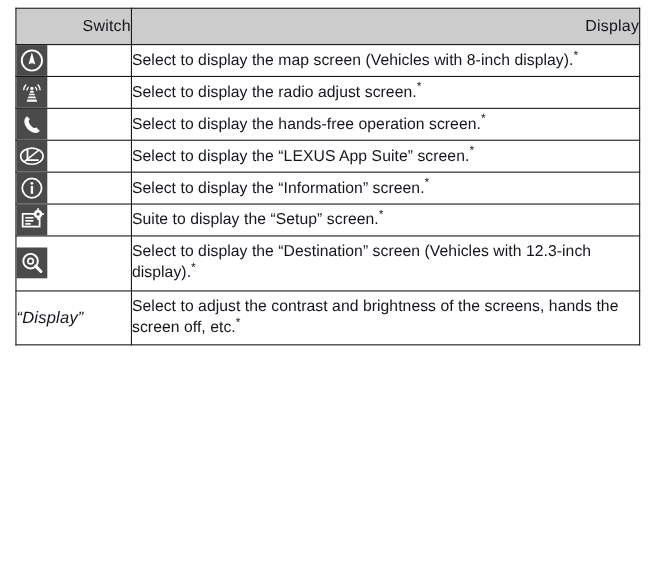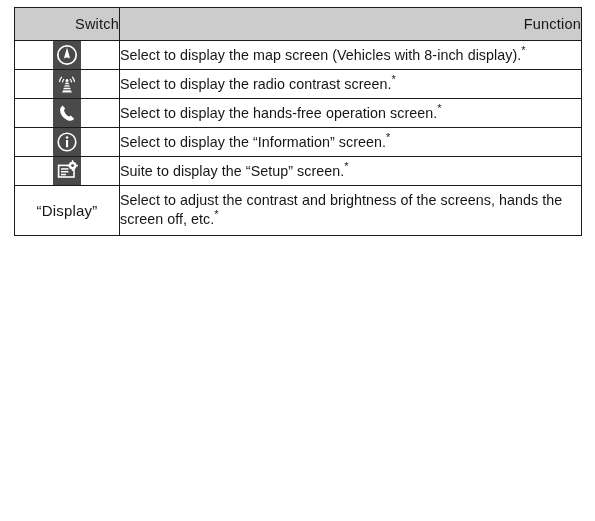--- a/index.html
+++ b/index.html
@@ -44,23 +44,23 @@
     background: #cccccc;
     font-weight: normal;
     font-size: 14.5px;
     letter-spacing: 0.2px;
     height: 32px;
     color: #15161c;
     text-align: right;
   }
 
   td.switch-cell {
-    text-align: center;
     vertical-align: middle;
     padding: 5px 2px;
+    font-style: italic;
   }
 
   td.function-cell {
     padding: 6px 7px 7px 9px;
     font-size: 14.3px;
     line-height: 1.32;
     letter-spacing: 0.05px;
     vertical-align: middle;
   }
 
@@ -107,21 +107,21 @@
 <div id="page-root">
 
   <table class="switch-table">
     <colgroup>
       <col class="col-switch">
       <col class="col-function">
     </colgroup>
     <thead>
       <tr>
         <th>Switch</th>
-        <th>Function</th>
+        <th>Display</th>
       </tr>
     </thead>
     <tbody>
 
       <tr>
         <td class="switch-cell">
           <span class="icon-tile">
             <svg viewBox="0 0 28 28" aria-hidden="true">
               <circle cx="14" cy="14" r="9.2" fill="none" stroke="#ffffff" stroke-width="1.7"></circle>
               <path d="M14 6.6 L17.1 17.6 Q14 15.6 10.9 17.6 Z" fill="#ffffff"></path>
@@ -143,38 +143,52 @@
               <path d="M17.3 9.4 Q18.4 10.6 18.4 11.9" fill="none" stroke="#ffffff" stroke-width="1.2" stroke-linecap="round"></path>
               <circle cx="14" cy="10.4" r="1.5" fill="#ffffff"></circle>
               <path d="M12.7 12.6 L15.3 12.6 L18.8 22.4 L9.2 22.4 Z" fill="#ffffff"></path>
               <path d="M10.6 17.2 L17.4 17.2" stroke="#4a4a4a" stroke-width="1.1"></path>
               <path d="M11.6 14.8 L16.4 14.8" stroke="#4a4a4a" stroke-width="1"></path>
               <path d="M9.9 19.8 L18.1 19.8" stroke="#4a4a4a" stroke-width="1.1"></path>
             </svg>
           </span>
         </td>
         <td class="function-cell">
-          <span class="fn-text">Select to display the radio contrast screen.</span><span class="ast">*</span>
+          <span class="fn-text">Select to display the radio adjust screen.</span><span class="ast">*</span>
         </td>
       </tr>
 
 
       <tr>
         <td class="switch-cell">
           <span class="icon-tile">
             <svg viewBox="0 0 28 28" aria-hidden="true">
               <path d="M9.6 6.6 Q6.2 9.3 7.4 13.4 Q8.9 18.6 14.6 21.2 Q18.6 22.9 21.2 20.0 L17.9 16.6 Q16.4 18.0 14.9 17.0 Q12.3 15.3 11.2 12.2 Q10.6 10.6 12.2 9.4 Z" fill="#ffffff"></path>
             </svg>
           </span>
         </td>
         <td class="function-cell">
           <span class="fn-text">Select to display the hands-free operation screen.</span><span class="ast">*</span>
         </td>
       </tr>
 
+      <tr>
+        <td class="switch-cell">
+          <span class="icon-tile">
+            <svg viewBox="0 0 28 28" aria-hidden="true">
+              <ellipse cx="14" cy="14" rx="10.2" ry="7.3" fill="none" stroke="#ffffff" stroke-width="1.5"></ellipse>
+              <path d="M10.0 8.6 L10.0 17.6 L19.2 17.6" fill="none" stroke="#ffffff" stroke-width="1.7" stroke-linecap="square"></path>
+              <path d="M6.6 19.4 L20.6 8.2" stroke="#ffffff" stroke-width="1.3"></path>
+            </svg>
+          </span>
+        </td>
+        <td class="function-cell">
+          <span class="fn-text">Select to display the “LEXUS App Suite” screen.</span><span class="ast">*</span>
+        </td>
+      </tr>
 
       <tr>
         <td class="switch-cell">
           <span class="icon-tile">
             <svg viewBox="0 0 28 28" aria-hidden="true">
               <circle cx="14" cy="14" r="8.8" fill="none" stroke="#ffffff" stroke-width="1.6"></circle>
               <circle cx="14" cy="9.6" r="1.25" fill="#ffffff"></circle>
               <rect x="13.0" y="12.0" width="2.1" height="7.2" fill="#ffffff"></rect>
             </svg>
           </span>
@@ -202,20 +216,34 @@
                 <rect x="3.4" y="-0.75" width="2" height="1.5" fill="#ffffff"></rect>
               </g>
             </svg>
           </span>
         </td>
         <td class="function-cell">
           <span class="fn-text">Suite to display the “Setup” screen.</span><span class="ast">*</span>
         </td>
       </tr>
 
+      <tr class="r-tall">
+        <td class="switch-cell">
+          <span class="icon-tile">
+            <svg viewBox="0 0 28 28" aria-hidden="true">
+              <circle cx="12.8" cy="12.4" r="6.6" fill="none" stroke="#ffffff" stroke-width="1.8"></circle>
+              <circle cx="12.8" cy="12.4" r="2.5" fill="none" stroke="#ffffff" stroke-width="1.5"></circle>
+              <path d="M17.4 17.0 L22.2 21.8" stroke="#ffffff" stroke-width="2.8" stroke-linecap="round"></path>
+            </svg>
+          </span>
+        </td>
+        <td class="function-cell">
+          <span class="fn-text">Select to display the “Destination” screen (Vehicles with 12.3-inch display).</span><span class="ast">*</span>
+        </td>
+      </tr>
 
       <tr class="r-tall">
         <td class="switch-cell">
           <span class="display-label">“Display”</span>
         </td>
         <td class="function-cell">
           <span class="fn-text">Select to adjust the contrast and brightness of the screens, hands the screen off, etc.</span><span class="ast">*</span>
         </td>
       </tr>
 

